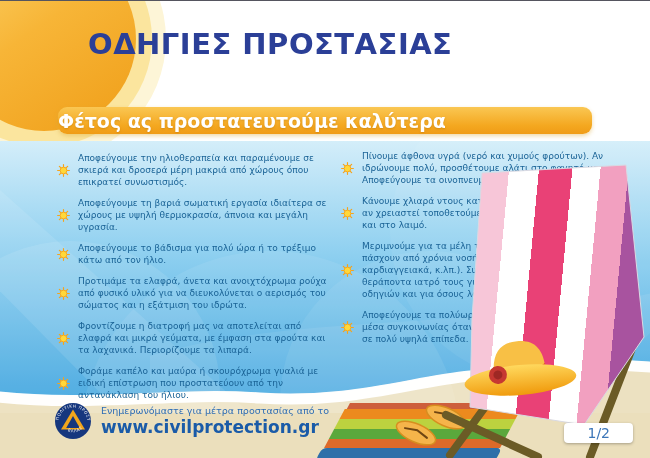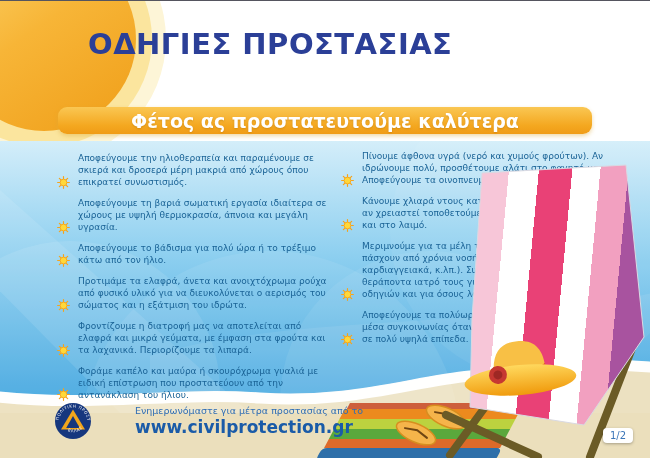--- a/index.html
+++ b/index.html
@@ -11,21 +11,21 @@
   
   .sun-halo-outer{position:absolute;left:-78px;top:-84px;width:244px;height:244px;border-radius:50%;background:#FDF5D7;}
   .sun-halo-inner{position:absolute;left:-64px;top:-70px;width:216px;height:216px;border-radius:50%;background:#FBE59E;}
   .sun-core{position:absolute;left:-48px;top:-54px;width:184px;height:184px;border-radius:50%;
     background:linear-gradient(145deg,#FBD064 8%,#F7B537 45%,#F0A01B 95%);}
   
   .title{position:absolute;left:88px;right:36px;top:26px;text-align:left;
     color:#2B3F97;font-weight:bold;font-size:29px;line-height:1.18;letter-spacing:.5px;}
   .banner{position:absolute;left:58px;top:106px;width:534px;height:27px;border-radius:9px;
     background:linear-gradient(180deg,#FAC753 0%,#F4A71F 70%,#F09C17 100%);
-    display:flex;align-items:center;justify-content:center;
+    display:flex;align-items:center;justify-content:flex-start;
     color:#ffffff;font-size:19px;font-weight:bold;text-shadow:0 1px 2px rgba(160,100,0,.35);
     box-shadow:0 2px 4px rgba(220,170,60,.45);}
   
   .sand{position:absolute;left:0;top:350px;width:650px;height:108px;z-index:1;
     background-image:
       radial-gradient(ellipse 9px 5px at 36px 36px,#D6C globalThis58 0%,transparent 0%),
       radial-gradient(ellipse 9px 5px at 36px 36px,#D6C58E 92%,transparent 93%),
       radial-gradient(ellipse 6px 4px at 88px 70px,#CBB87D 92%,transparent 93%),
       radial-gradient(ellipse 11px 6px at 150px 44px,#E2D4A4 92%,transparent 93%),
       radial-gradient(ellipse 7px 4px at 205px 84px,#D2C28B 92%,transparent 93%),
@@ -38,37 +38,37 @@
       radial-gradient(ellipse 9px 5px at 420px 96px,#D8C993 92%,transparent 93%),
       radial-gradient(ellipse 14px 8px at 350px 30px,#F2EAD2 90%,transparent 91%),
       radial-gradient(ellipse 12px 7px at 70px 20px,#F0E7CC 90%,transparent 91%);
     background-color:#EBDFBC;}
   
   .sea{position:absolute;left:0;top:140px;z-index:2;}
   
   .col{position:absolute;display:flex;flex-direction:column;gap:9px;z-index:3;}
   .col-left{left:57px;top:152px;width:277px;}
   .col-right{left:341px;top:150px;width:273px;}
-  .g-item{display:flex;gap:8px;align-items:flex-end;}
+  .g-item{display:flex;gap:8px;align-items:center;}
   .g-item .txt{font-size:9px;line-height:1.33;color:#1A6396;}
   .sun-bullet{flex:0 0 13px;margin-top:0px;}
   .col-right .g-item:nth-child(3){padding-right:10px;}
   .col-right .g-item:nth-child(4){padding-right:68px;}
   
   .chair{position:absolute;left:428px;top:158px;z-index:5;}
   .towel{position:absolute;left:298px;top:402px;z-index:4;}
   .flipflops{position:absolute;left:386px;top:398px;z-index:4;}
   
   .footer{position:absolute;left:54px;top:401px;display:flex;gap:9px;align-items:center;z-index:6;}
-  .footer-text{display:flex;flex-direction:column;gap:1px;margin-left:34px;}
+  .footer-text{display:flex;flex-direction:column;gap:1px;}
   .footer-info{font-size:9.5px;color:#2E6DB4;}
   .footer-link{font-size:17px;font-weight:bold;color:#1A5BA8;text-decoration:none;}
   
   .badge{position:absolute;right:17px;bottom:16px;background:#ffffff;color:#3C76B8;
-    font-size:10px;padding:2px 7px;border-radius:4px;z-index:7;
+    font-size:14px;padding:2px 23px;border-radius:4px;z-index:7;
     box-shadow:0 1px 3px rgba(0,0,0,.3);}
 </style>
 </head>
 <body>
 
 <div class="poster">
 
   <div class="sun-halo-outer"></div>
   <div class="sun-halo-inner"></div>
   <div class="sun-core"></div>

